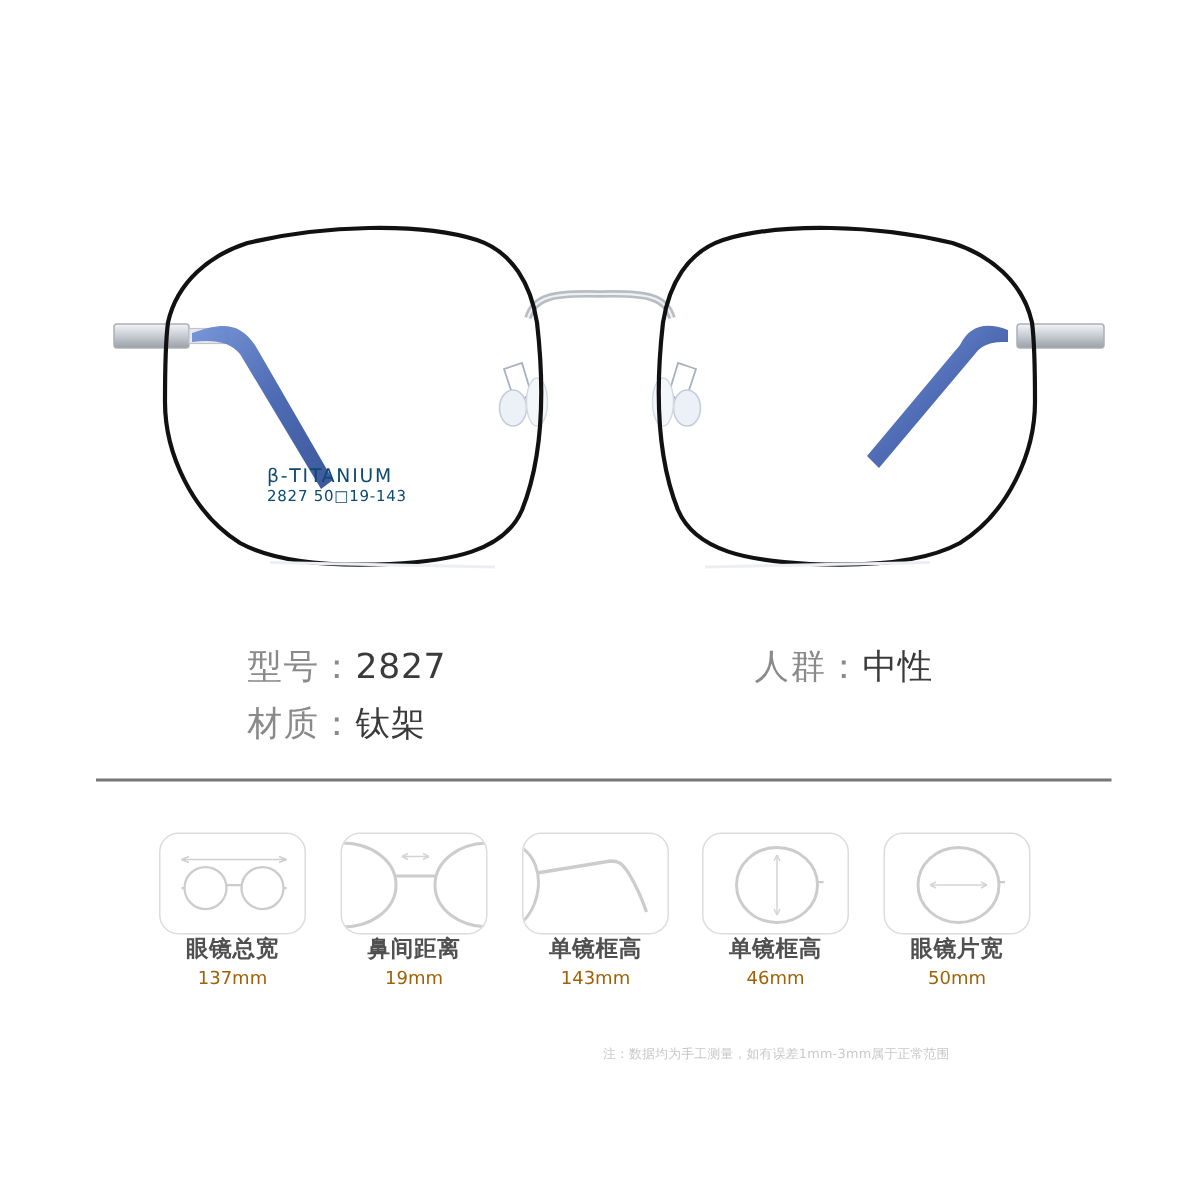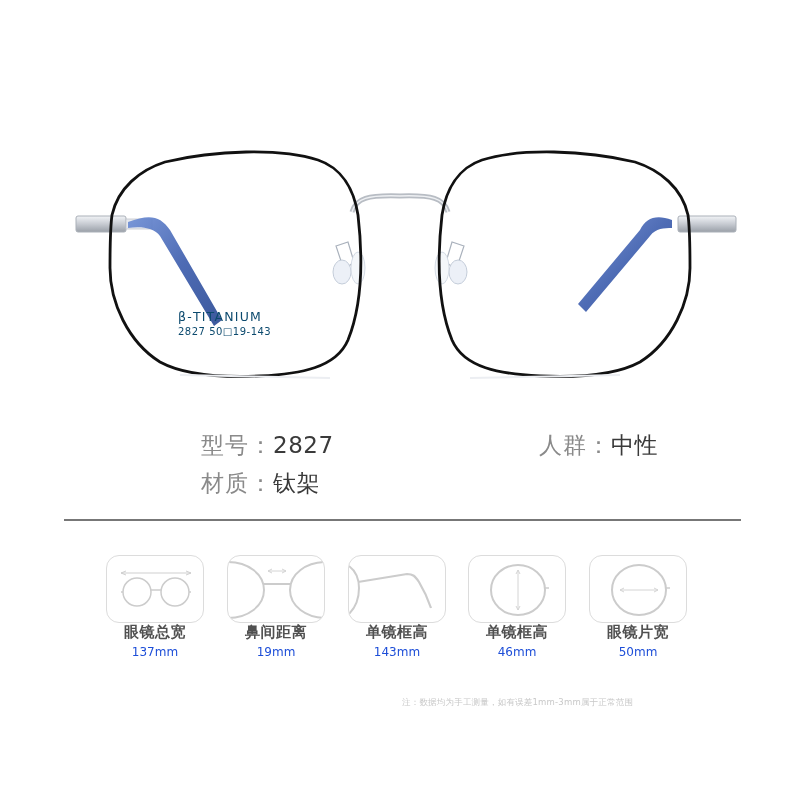--- a/index.html
+++ b/index.html
@@ -9,40 +9,40 @@
     .product-photo { position: absolute; left: 0; top: 0; width: 800px; height: 410px; }
     .product-photo svg { position: absolute; left: 0; top: 0; }
 
     .engraving {
       position: absolute; left: 178px; top: 311px;
       color: #0c4a6e; line-height: 1;
     }
     .engraving .brand { font-size: 12.5px; letter-spacing: 1.2px; display: block; }
     .engraving .sizes { font-size: 10px; letter-spacing: 0.5px; display: block; margin-top: 3px; text-align: center; }
 
-    .specs { position: absolute; left: 0; top: 428px; width: 745px; height: 80px; margin-left: 36px; }
+    .specs { position: absolute; left: 0; top: 428px; width: 745px; height: 80px; }
     .spec { position: absolute; font-size: 23px; line-height: 34px; white-space: nowrap; }
     .spec .k { color: #8a8a8a; letter-spacing: 1px; }
     .spec .v { color: #3a3a3a; letter-spacing: 0.5px; }
 
     .divider {
       position: absolute; left: 64px; top: 519px; width: 677px; height: 2px;
       background: #777777;
     }
 
     .measures { position: absolute; left: 0; top: 555px; width: 800px; }
     .m-item { position: absolute; width: 120px; text-align: center; }
     .m-box {
       width: 98px; height: 68px; margin: 0 auto;
       border: 1.5px solid #dcdcdc; border-radius: 13px;
       position: relative; overflow: hidden; background: #fff;
     }
     .m-box svg { position: absolute; left: 0; top: 0; }
     .m-label { font-size: 15px; color: #505050; font-weight: bold; letter-spacing: 0.5px; line-height: 18px; }
-    .m-value { margin-top: 4px; font-size: 12px; color: #1d4ed8; line-height: 14px; }
+    .m-value { margin-top: 4px; font-size: 12px; color: #a16207; line-height: 14px; }
 
     .note {
       position: absolute; left: 402px; top: 697px;
       font-size: 8.5px; color: #c8c8c8; white-space: nowrap; letter-spacing: 0.2px;
     }
   </style>
 </head>
 <body>
 
 <div class="product-photo">

